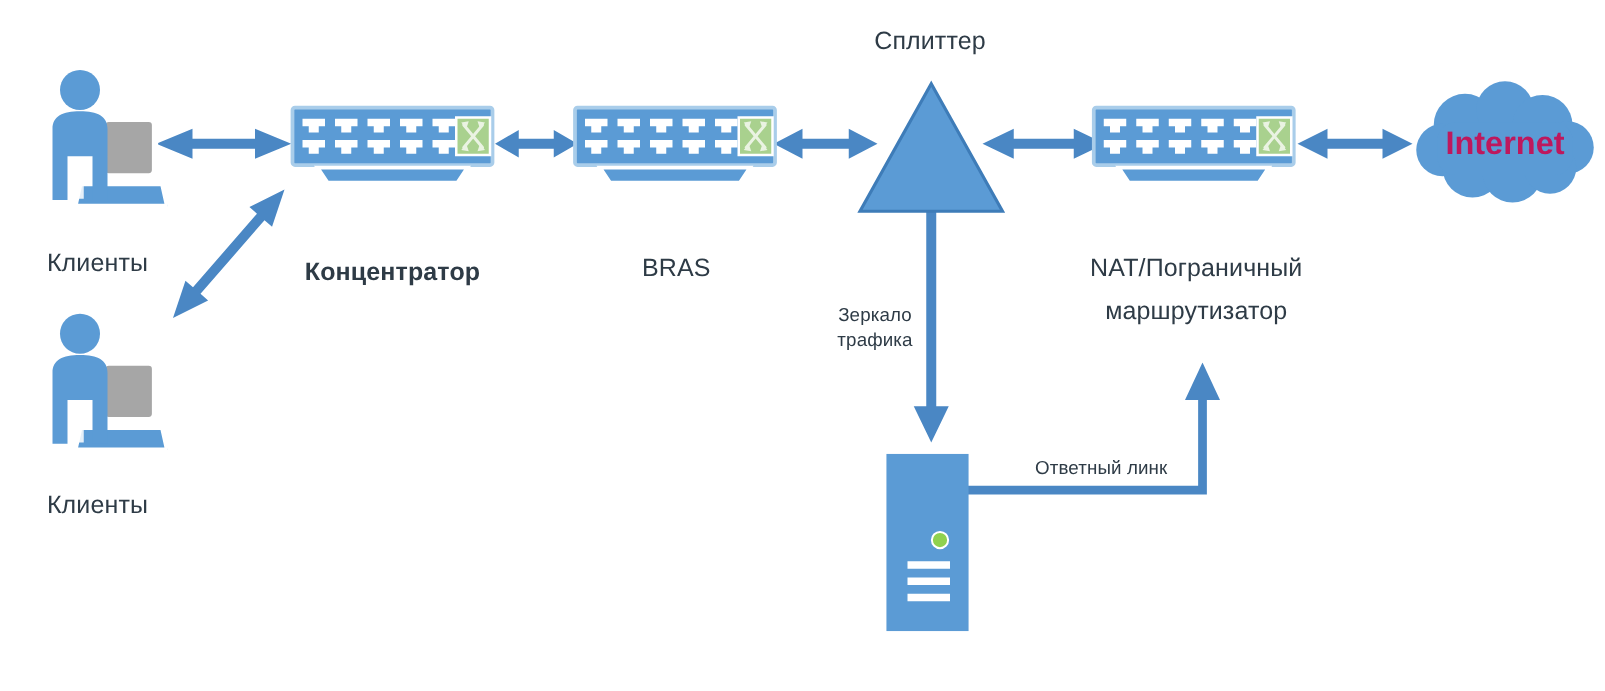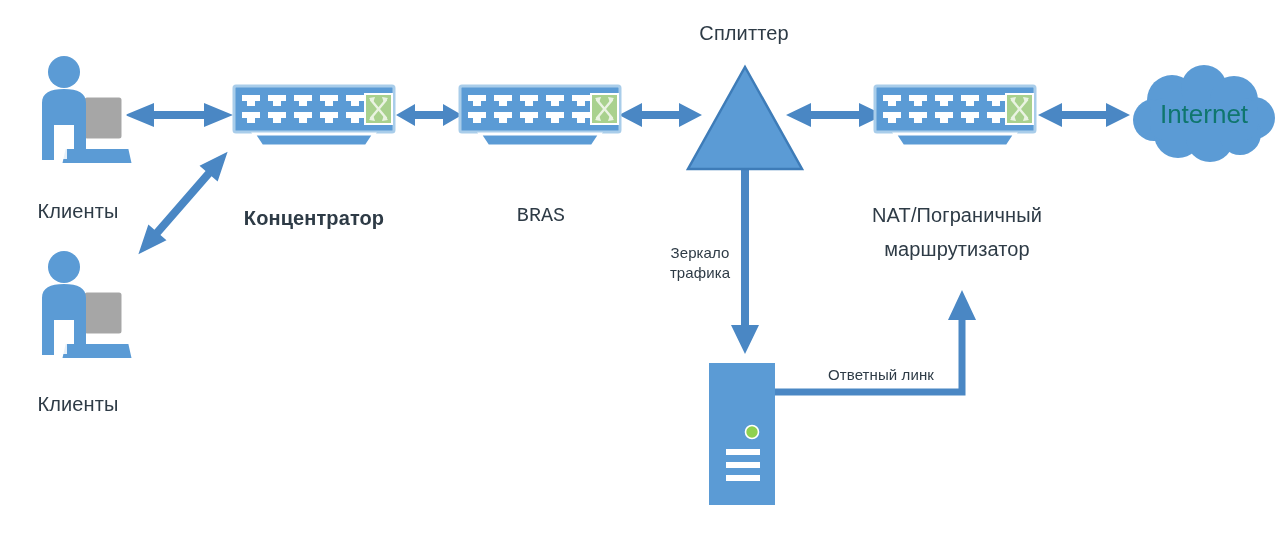--- a/index.html
+++ b/index.html
@@ -64,23 +64,23 @@
   }
   .cloud-text {
     position: absolute;
     left: 0;
     top: 0;
     width: 148px;
     height: 100px;
     display: flex;
     align-items: center;
     justify-content: center;
-    color: #0f766e;
+    color: #be185d;
     font-size: 26px;
-    font-weight: normal;
+    font-weight: bold;
     font-family: "Liberation Sans", sans-serif;
     pointer-events: none;
   }
 
   
   .server-icon {
     width: 66px;
     height: 142px;
   }
 
@@ -210,21 +210,21 @@
       </g>
       <g fill="#eaf3e2">
         <path d="M152 31 l4 5 l-6 1 z"></path>
         <path d="M141 31 l-4 5 l6 1 z"></path>
         <path d="M152 19 l4 -5 l-6 -1 z"></path>
         <path d="M141 19 l-4 -5 l6 -1 z"></path>
       </g>
       <path d="M22 50 L142 50 L134 62 L30 62 Z" fill="#5b9bd5" stroke="#ffffff" stroke-width="3"></path>
     </svg>
   </div>
-  <div class="label centered" style="left:541px; top:204px;font-family:Liberation Mono, monospace;">BRAS</div>
+  <div class="label centered" style="left:541px; top:204px;">BRAS</div>
 
   <div class="label centered" style="left:744px; top:22px;">Сплиттер</div>
   <div class="node" style="left:685px; top:63px;">
     <svg class="splitter-icon" viewBox="0 0 120 110">
       <path d="M60 4 L117 106 L3 106 Z" fill="#5b9bd5" stroke="#3e7cb8" stroke-width="2.5"></path>
     </svg>
   </div>
 
   <div class="node" style="left:873px; top:84px;">
     <svg class="switch-icon" viewBox="0 0 164 68">

